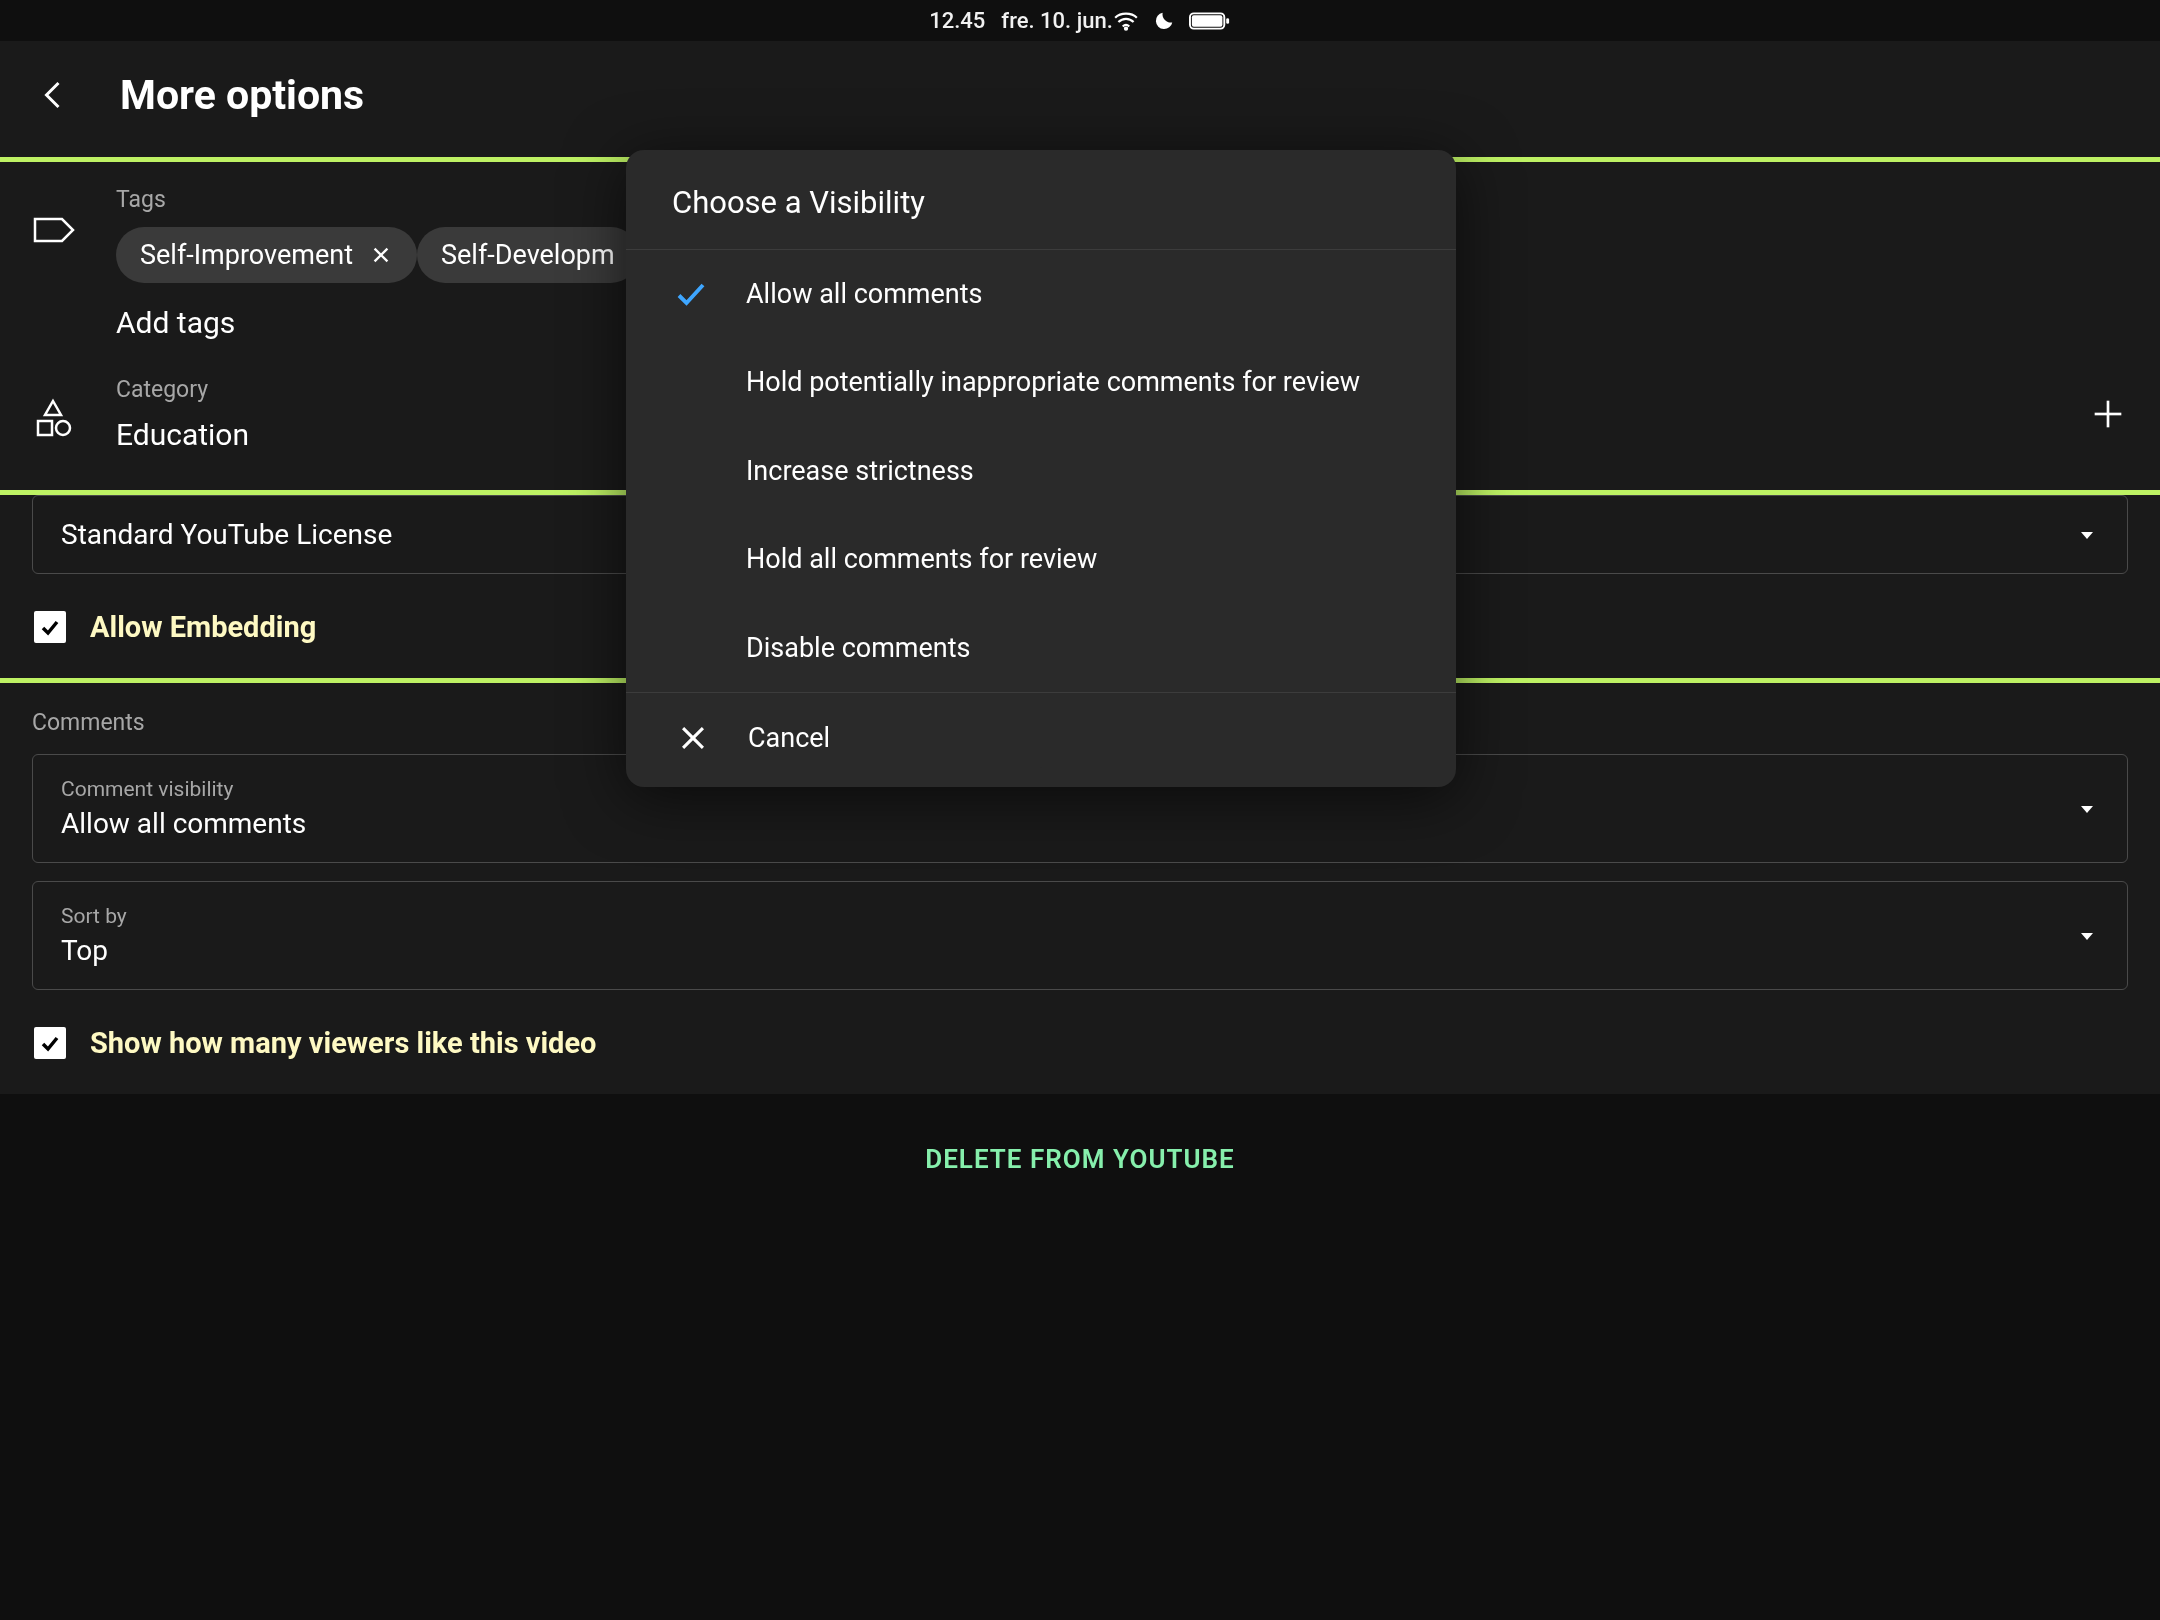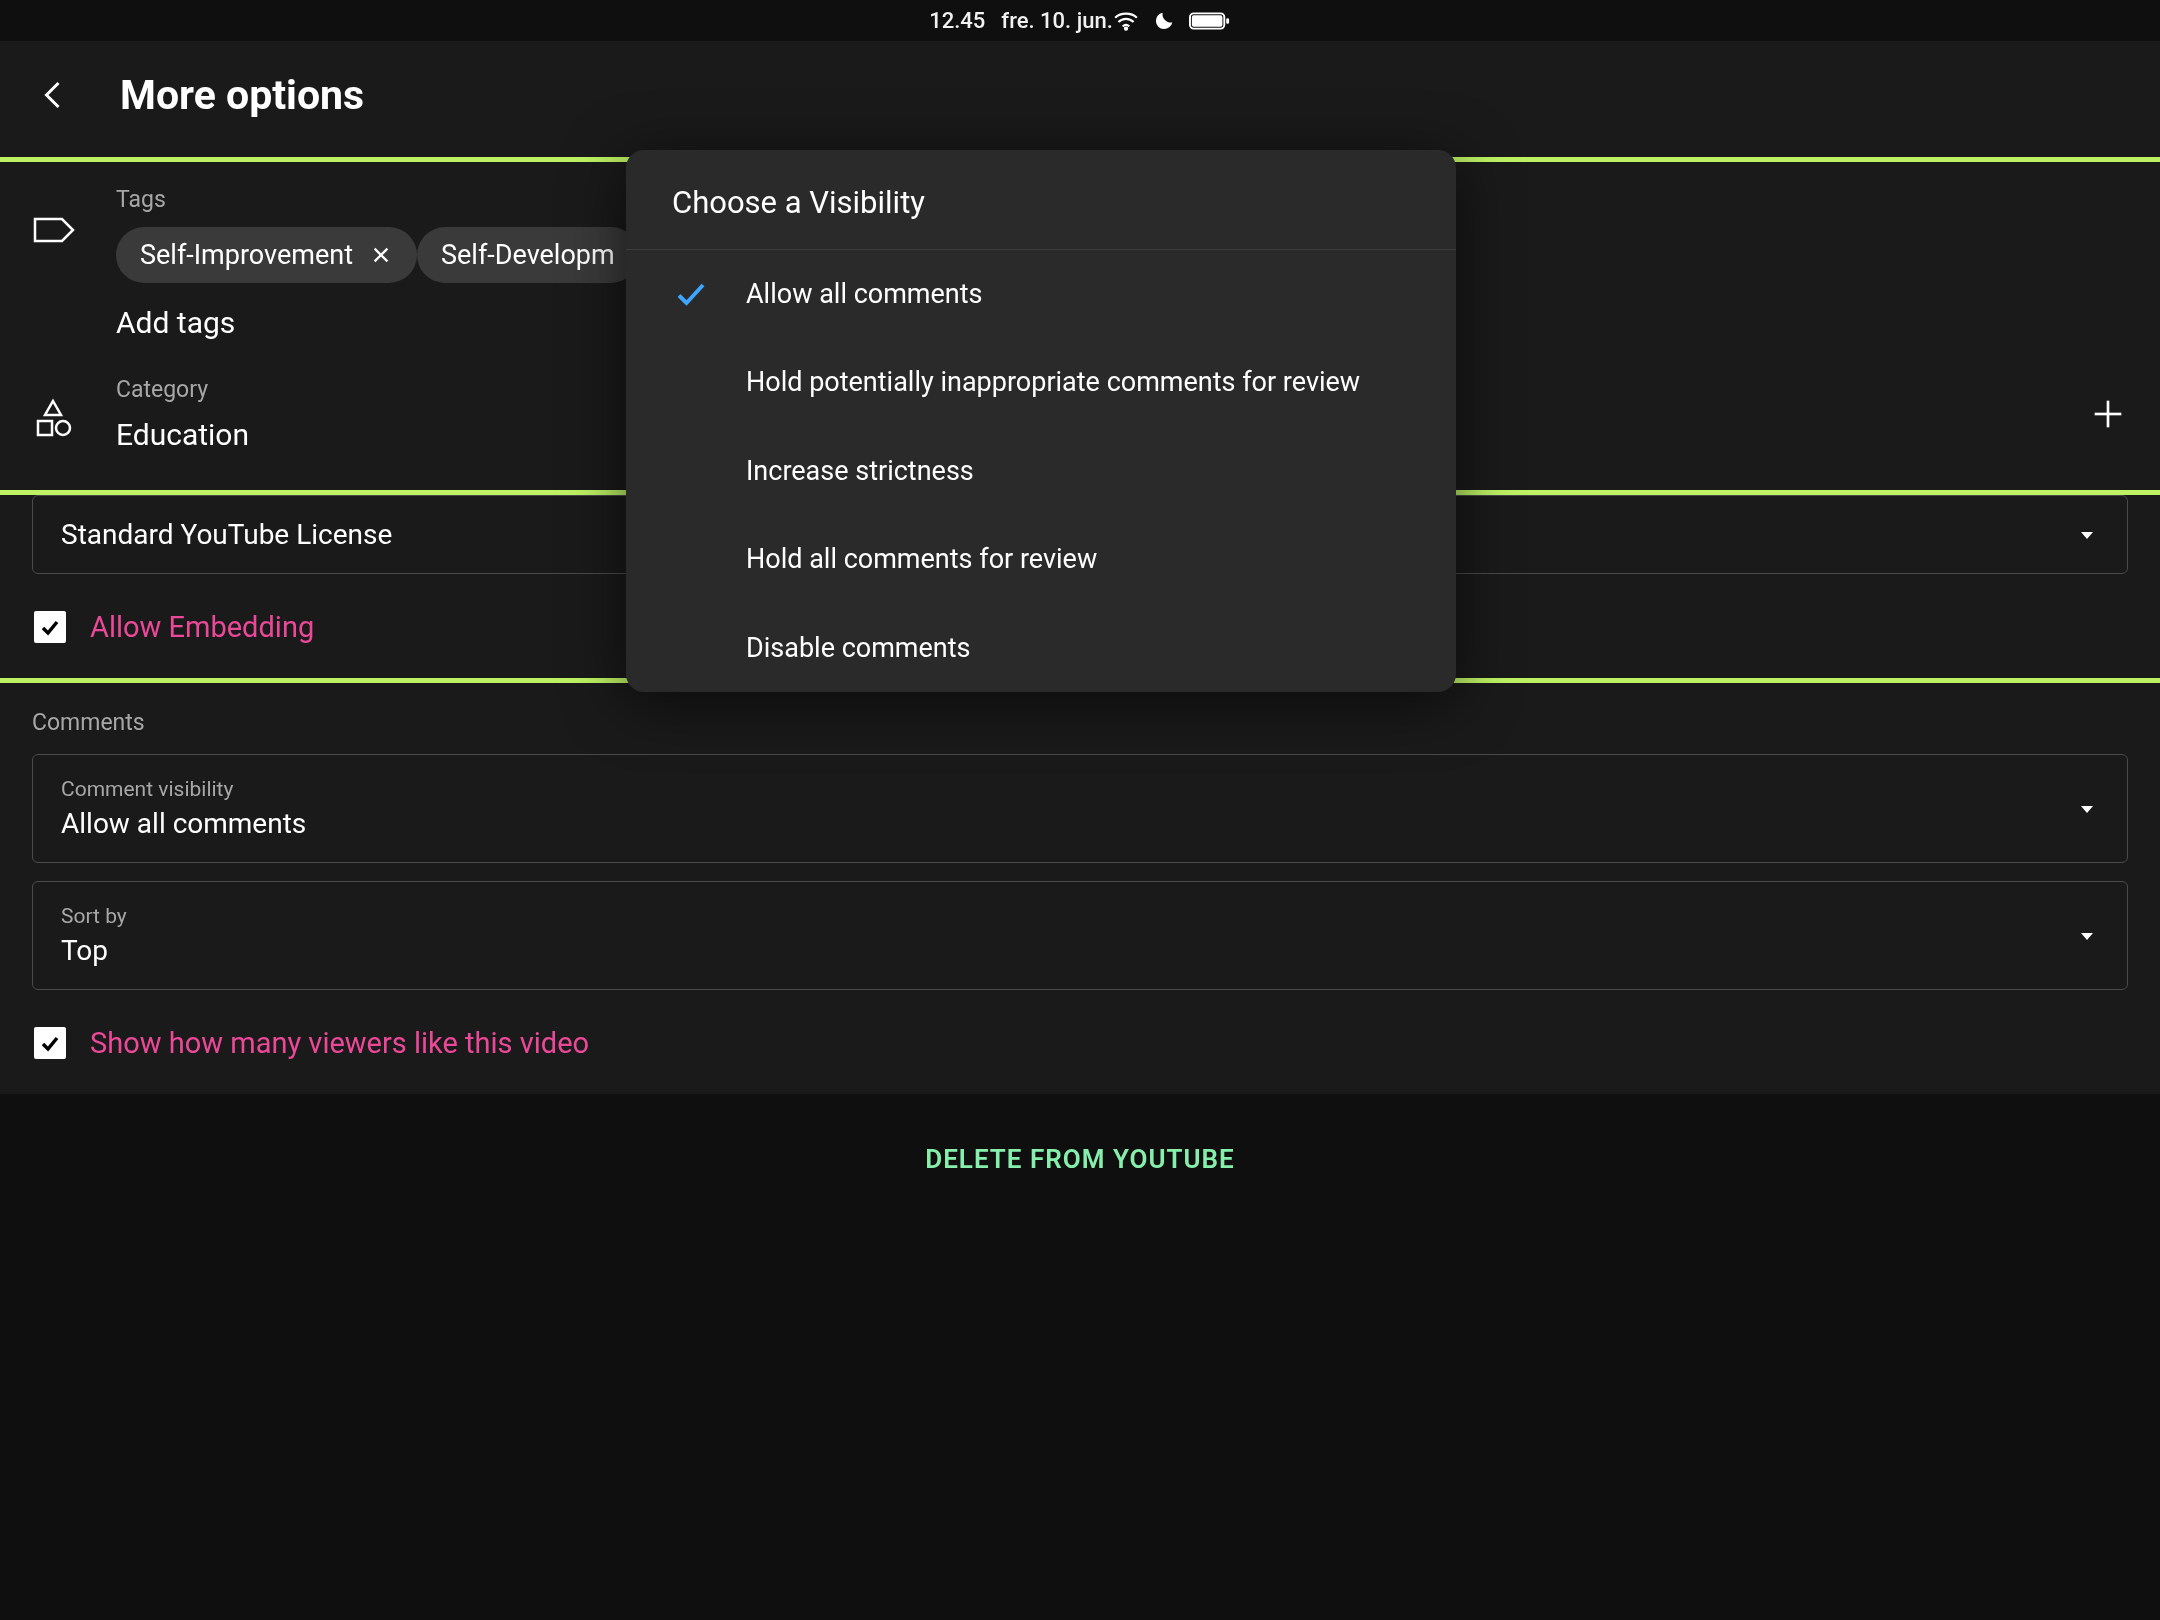--- a/index.html
+++ b/index.html
@@ -145,21 +145,22 @@
     width: 32px;
     height: 32px;
     background: #fff;
     display: flex;
     align-items: center;
     justify-content: center;
     border-radius: 2px;
   }
   .check-label {
     font-size: 29px;
-    color: #ec4899;
+    color: #fef9c3;
+    font-weight: bold;
   }
 
   .delete-btn {
     text-align: center;
     padding: 50px 0 60px 0;
     color: #86efac;
     font-size: 26px;
     font-weight: 600;
     letter-spacing: 1px;
   }
@@ -409,15 +410,24 @@
   <div class="pop-option">
     <span class="check-col"></span>
     <span class="opt-text">Hold all comments for review</span>
   </div>
 
   <div class="pop-option">
     <span class="check-col"></span>
     <span class="opt-text">Disable comments</span>
   </div>
 
+  <div class="pop-cancel">
+    <span class="x-col">
+      <svg width="34" height="34" viewBox="0 0 24 24" stroke="#fff" stroke-width="2.2">
+          <line x1="5" y1="5" x2="19" y2="19"></line>
+          <line x1="19" y1="5" x2="5" y2="19"></line>
+        </svg>
+    </span>
+    <span class="cancel-text">Cancel</span>
+  </div>
 
   <div class="popover-tail"></div>
 </div>
 
 </body></html>

